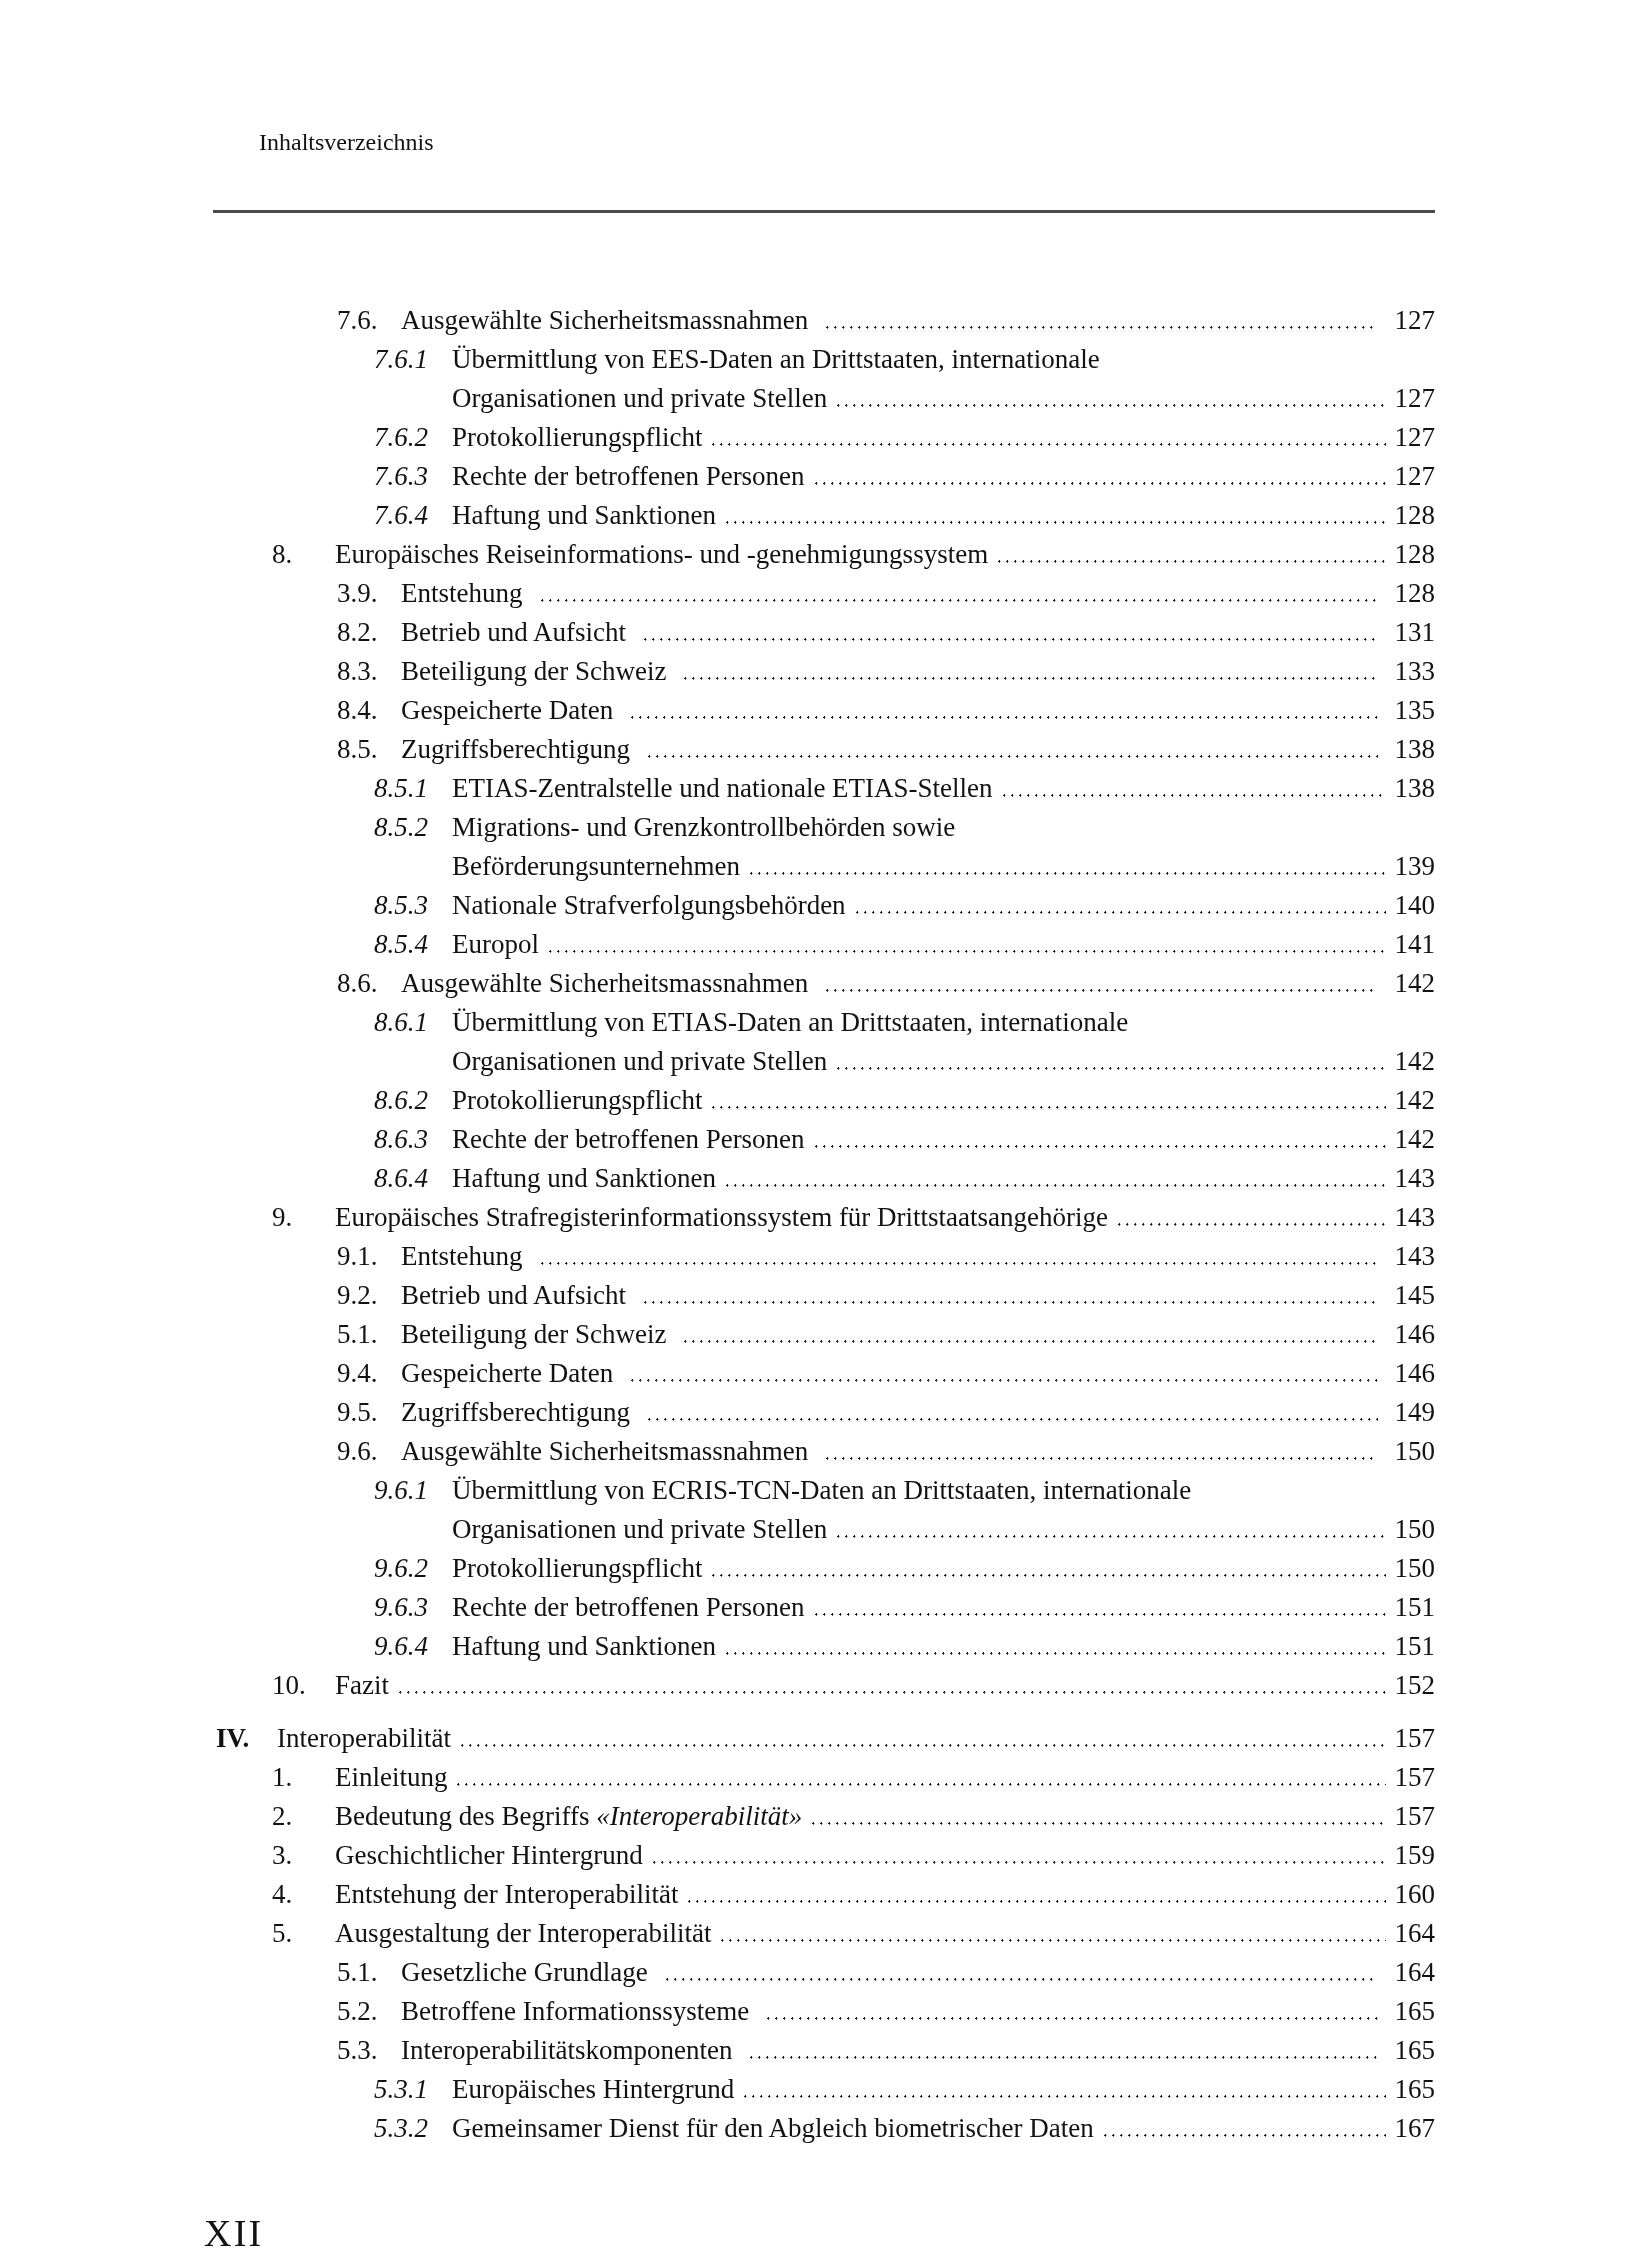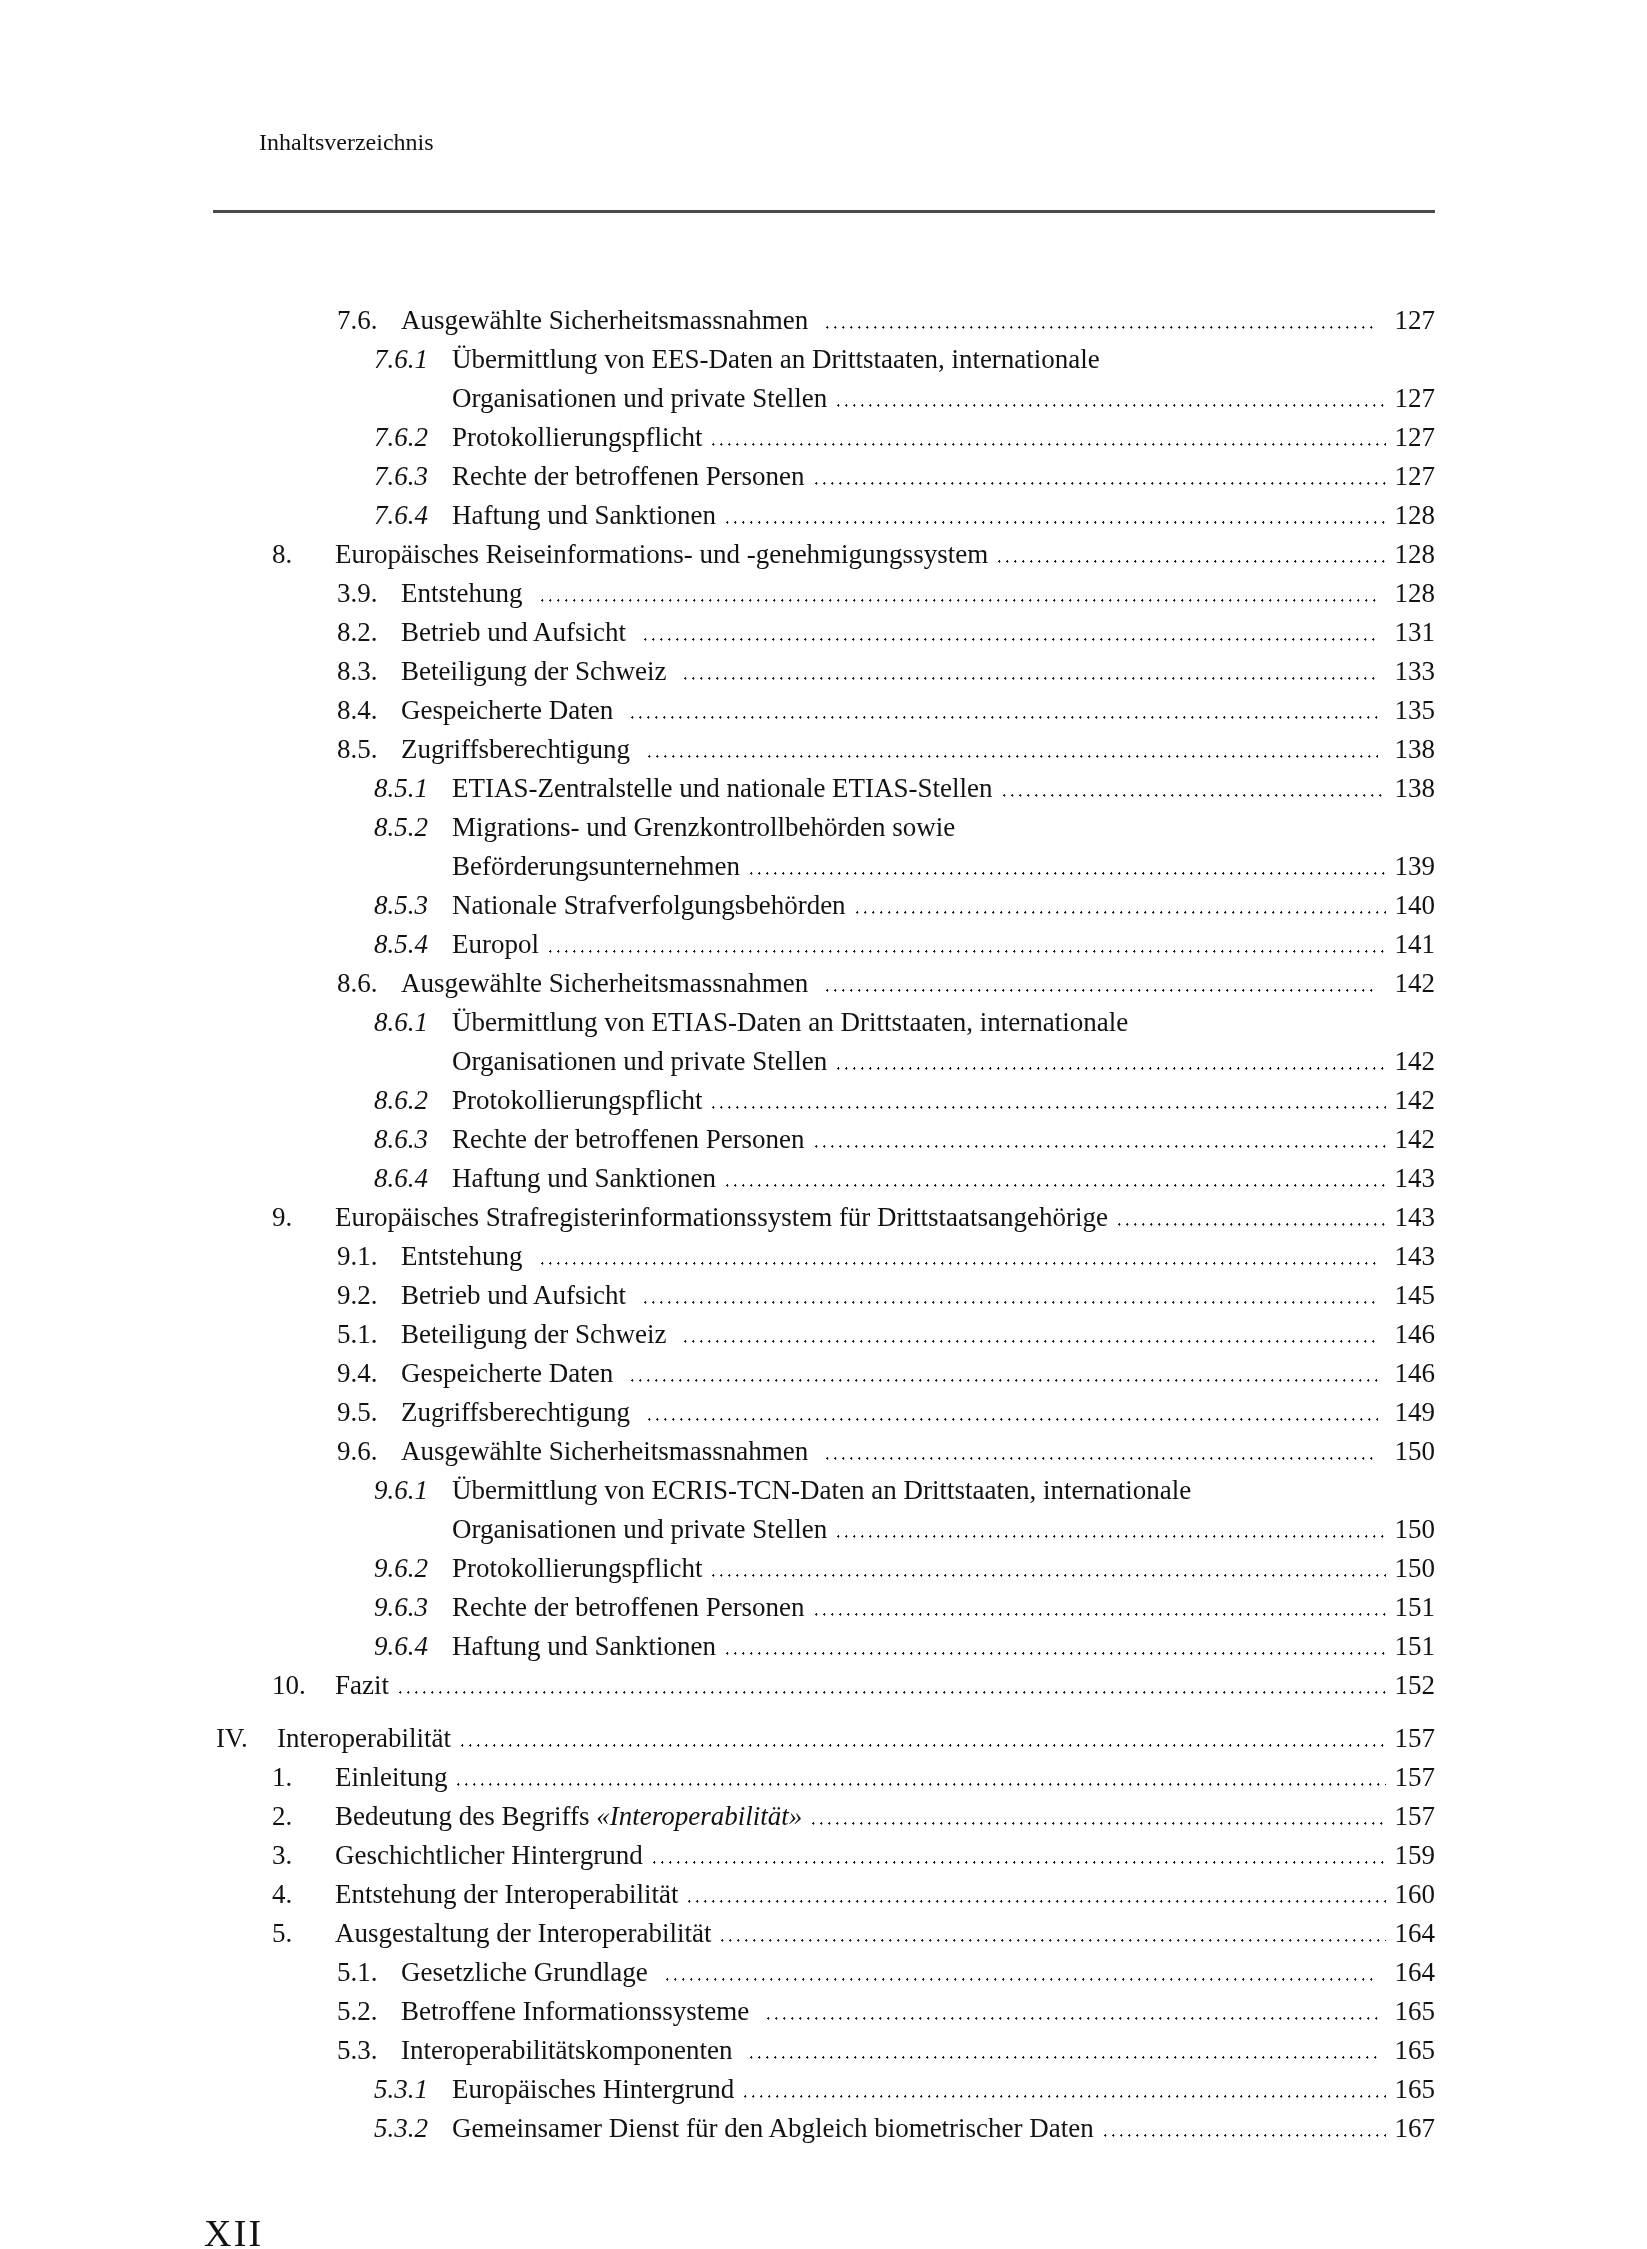--- a/index.html
+++ b/index.html
@@ -33,21 +33,21 @@
   .row {
     display: flex;
     align-items: baseline;
     height: 39px;
     line-height: 39px;
     font-size: 27px;
     white-space: nowrap;
   }
   .row.gap { margin-top: 14.4px; }
   .num { display: inline-block; flex: none; }
-  .row.roman { padding-left: 0; }   .row.roman .num { width: 61px; }
+  .row.roman { padding-left: 0; }   .row.roman .num { width: 61px; font-weight: bold; }
   .row.l1    { padding-left: 56px; } .row.l1 .num { width: 63px; }
   .row.l2    { padding-left: 121px; gap: 8px; } .row.l2 .num { width: 56px; }
   .row.l3    { padding-left: 158px; } .row.l3 .num { width: 78px; font-style: italic; }
   .row.cont  { padding-left: 236px; }
   .entry-title { flex: none; }
   .entry-title i { font-style: italic; }
   .leader {
     flex: 1 1 auto;
     min-width: 16px;
     height: 3.1px;

